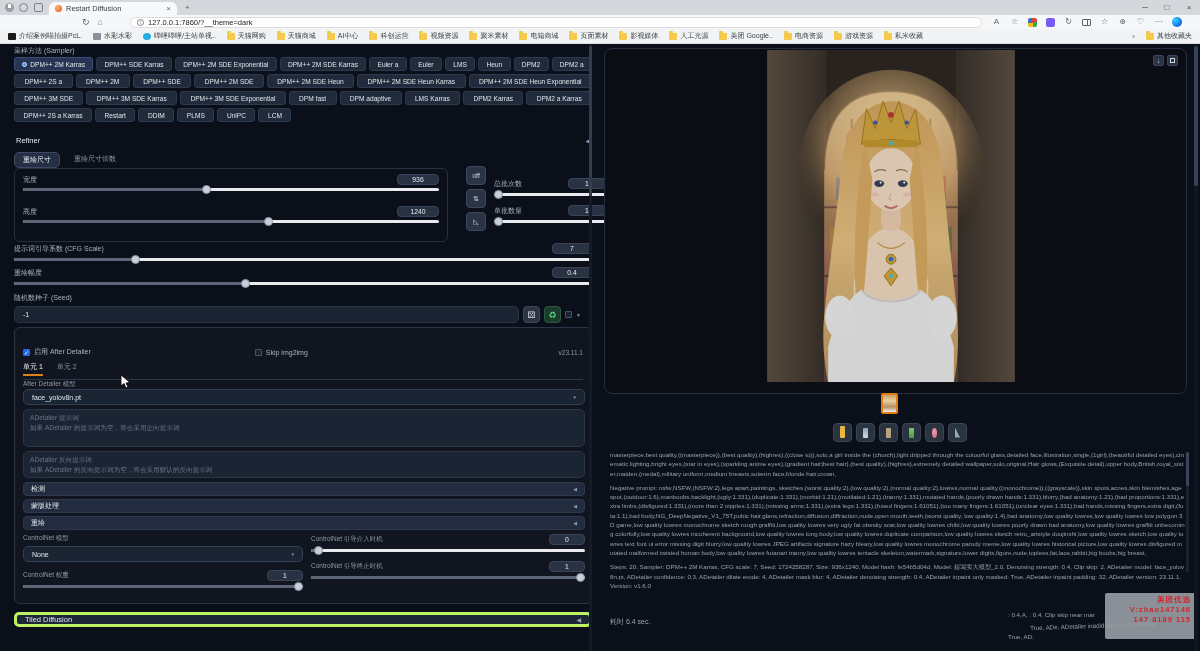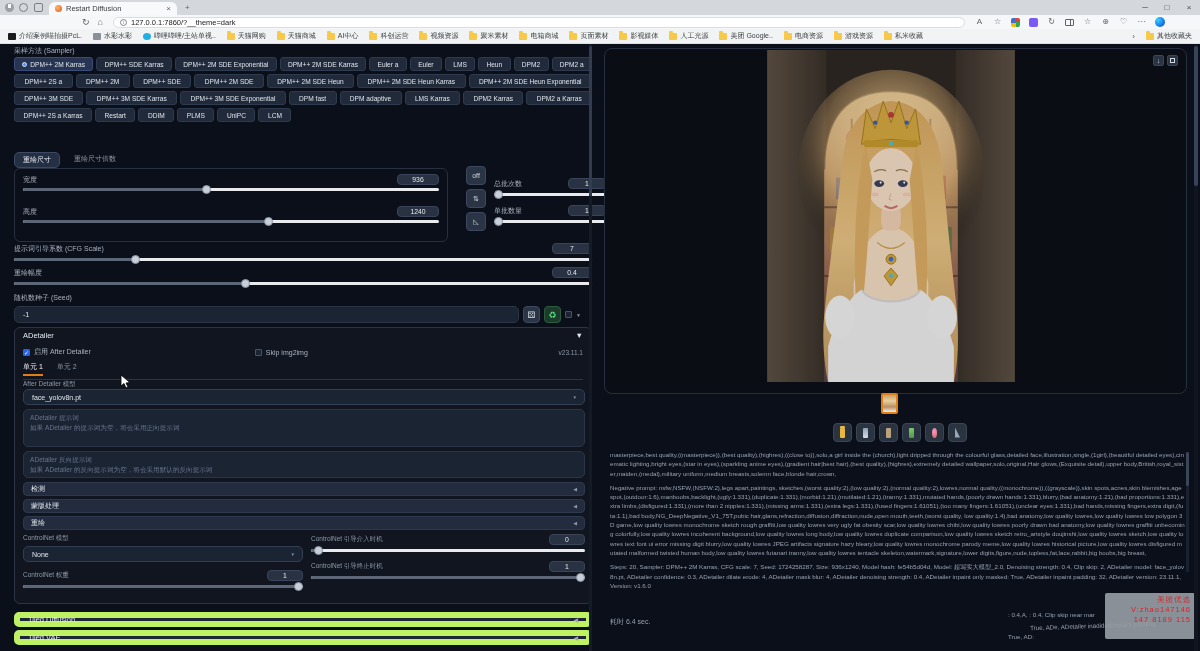--- a/index.html
+++ b/index.html
@@ -13,21 +13,21 @@
   .tsico.round{border-radius:50%}
   .tab{height:13px;margin-top:2px;background:#f8f9fa;border-radius:6px 6px 0 0;display:flex;align-items:center;gap:4px;padding:0 6px;width:128px}
   .favicon{width:7px;height:7px;border-radius:50%;background:radial-gradient(circle at 35% 35%,#ffb46a,#e2571b)}
   .tabtitle{font-size:7.5px;color:#3c4043;white-space:nowrap;overflow:hidden;flex:1}
   .tabclose,.newtab{font-size:8px;color:#5f6368;line-height:1}
   .newtab{margin-left:8px}
   .winctl{margin-left:auto;display:flex;height:100%}
   .winctl span{width:22px;display:flex;align-items:center;justify-content:center;font-size:8px;color:#444}
   .navrow{position:absolute;left:0;top:15px;right:0;height:14px;background:#f6f7f8;display:flex;align-items:center}
   .navico{font-size:9px;color:#5f6368;margin:0 4px}
-  .urlpill{height:11px;background:#fff;border:1px solid #dadce0;border-radius:6px;flex:0 0 852px;margin-left:6px;display:flex;align-items:center;gap:4px;padding:0 6px}
+  .urlpill{height:11px;background:#fff;border:1px solid #dadce0;border-radius:6px;flex:0 0 852px;margin-left:23px;display:flex;align-items:center;gap:4px;padding:0 6px}
   .infoico{width:7px;height:7px;border-radius:50%;border:1px solid #80868b;color:#80868b;font-size:5px;display:flex;align-items:center;justify-content:center}
   .url{font-size:7.5px;color:#202124}
   .tbrow{display:flex;align-items:center;gap:9px;margin-left:10px}
   .tbi{font-size:8px;color:#5f6368;line-height:1;display:flex;align-items:center;justify-content:center;min-width:9px}
   .tb-ext{width:9px;height:9px;border-radius:2px;background:conic-gradient(#e04438 0 25%,#2fa84f 0 50%,#fbbc05 0 75%,#3b6fd4 0)}
   .tb-purple{width:9px;height:9px;border-radius:2px;background:#7a5af5}
   .tb-split{width:9px;height:7px;border:1px solid #5f6368;border-radius:1px;position:relative}
   .tb-split::before{content:"";position:absolute;left:4px;top:0;bottom:0;width:1px;background:#5f6368}
   .tb-edge{width:10px;height:10px;border-radius:50%;background:radial-gradient(circle at 30% 30%,#35d4ff,#1b7ff0 55%,#0a3f9e)}
   .bookmarks{position:absolute;left:0;top:29px;right:0;height:15px;background:#f1f3f4;border-bottom:1px solid #dcdfe3;display:flex;align-items:center;gap:11px;padding:0 8px;overflow:hidden}
@@ -37,21 +37,21 @@
   .bi-folder{background:#f6c94a;border-radius:1px}
   .bi-folder::before{content:"";position:absolute;top:-2px;left:0;width:4px;height:2px;background:#f6c94a;border-radius:1px 1px 0 0}
   .bi-app{background:#1b1b1b;border-radius:1px}
   .bi-tool{background:#8a9097;border-radius:1px}
   .bi-bili{background:#23ade5;border-radius:50%}
   .bm-more{margin-left:auto;font-size:8px;color:#5f6368}
   
   .app{position:absolute;left:0;top:44px;width:1200px;height:607px;background:#0b0f19;color:#d5dae2}
   .lbl{font-size:7px;color:#aab2c0}
   .small{font-size:6.5px;color:#8e98a8}
-  .acc{position:absolute;display:flex;justify-content:space-between;align-items:center;background:#1d2636;border:6px solid #bef264;border-radius:5px;padding:0 8px;height:15px;font-size:7.5px;color:#e3e8ef}
+  .acc{position:absolute;display:flex;justify-content:space-between;align-items:center;background:#1d2636;border:3px solid #bef264;border-radius:5px;padding:0 8px;height:15px;font-size:7.5px;color:#e3e8ef}
   .acc .caret{color:#9aa3b2;font-size:6px}
   .sampler-label{position:absolute;left:14px;top:2px}
   .sgrid{position:absolute;left:14px;top:13px;width:578px;display:flex;flex-direction:column;gap:3px}
   .srow{display:flex;gap:3px}
   .srow.last{width:48%}
   .srep{display:contents}
   .samp{background:#202a3a;border:1px solid #2e3a4e;border-radius:3px;color:#dfe5ec;font-size:6.6px;height:14px;padding:0 6px;display:flex;align-items:center;justify-content:center;gap:3px;flex:1 1 auto;white-space:nowrap}
   .samp.selected{background:#273553;border-color:#3a4c77}
   .rdot{width:5px;height:5px;border-radius:50%;background:#4f8ef7;border:1px solid #cfe0ff;flex:none}
   
@@ -105,21 +105,21 @@
   .ai.ai-save{background:linear-gradient(#8fa0b4,#d7dde6);border-radius:1px}
   .ai.ai-zip{background:#b9a27c;border-radius:1px}
   .ai.ai-img{background:linear-gradient(#7ec96b,#4c9c44);border-radius:1px}
   .ai.ai-palette{background:radial-gradient(circle at 35% 35%,#f49ac1,#d06666);border-radius:50%}
   .ai.ai-ruler{background:#9aa7b8;clip-path:polygon(0 100%,100% 100%,0 0)}
   .info{position:absolute;left:610px;top:406px;width:575px;height:162px;overflow:hidden}
   .para{color:#98a1b0;font-size:6.2px;line-height:9.3px;margin:0 0 5px;word-break:break-all}
   .time{position:absolute;left:610px;top:573px;font-size:7px;color:#98a1b0}
   .stray{position:absolute;font-size:6.2px;color:#98a1b0;white-space:nowrap}
   .wmark{position:absolute;left:1105px;top:549px;width:90px;height:46px;background:rgba(150,155,162,.92);border-radius:2px;padding:2px 4px;text-align:right}
-  .wline{font-size:7.5px;font-weight:normal;color:#d9232b;line-height:10px;letter-spacing:1px;white-space:nowrap}
+  .wline{font-size:7.5px;font-weight:bold;color:#d9232b;line-height:10px;letter-spacing:1px;white-space:nowrap}
   .scroll-r{position:absolute;left:1194px;top:0;width:4px;height:607px;background:#10151f}
   .scroll-r .th{position:absolute;left:0;top:2px;width:4px;height:140px;background:#36435a;border-radius:2px}
   .scroll-l{position:absolute;left:589px;top:0;width:3px;height:607px;background:#141b26}
   .scroll-l .th{position:absolute;left:0;top:2px;width:3px;height:150px;background:#323d50;border-radius:2px}
   .scroll-info{position:absolute;left:1186px;top:408px;width:3px;height:120px;background:#1a2230}
   .scroll-info .th{position:absolute;left:0;top:0;width:3px;height:34px;background:#3a4658;border-radius:2px}
   .cursor{position:absolute;left:120px;top:330px;pointer-events:none}
 </style>
 </head>
 <body>
@@ -256,20 +256,24 @@
     <div class="srow last">
         <button class="samp">DPM++ 2S a Karras</button>
         <button class="samp">Restart</button>
         <button class="samp">DDIM</button>
         <button class="samp">PLMS</button>
         <button class="samp">UniPC</button>
         <button class="samp">LCM</button>
       </div>
   </div>
 
+  <div class="acc" style="left:14px;top:89px;width:578px;background:transparent;border:none;padding:0 2px">
+    <span>Refiner</span>
+    <span class="caret">◀</span>
+  </div>
 
   <div class="resize">
     <div style="display:flex;gap:6px">
       <span class="tabbtn active">重绘尺寸</span>
       <span class="tabbtn idle">重绘尺寸倍数</span>
     </div>
     <div class="card">
       <div style="position:absolute;left:8px;right:8px;top:5px">
         <div class="sl-head">
           <span class="lbl">宽度</span>
@@ -343,24 +347,20 @@
     <div class="seedrow" style="margin-top:3px">
       <div class="inp">-1</div>
       <button class="sq">⚄</button>
       <button class="sq green">♻</button>
       <span class="chk"></span>
       <span class="dcaret">▼</span>
     </div>
   </div>
 
   <div class="adet">
-    <div class="hdr">
-      <span>ADetailer</span>
-      <span class="caret">▼</span>
-    </div>
     <div class="adrow">
       <span class="chk on">✓</span>
       <span class="lbl">启用 After Detailer</span>
       <span class="chk" style="margin-left:160px"></span>
       <span class="lbl">Skip img2img</span>
       <span class="small" style="margin-left:auto">v23.11.1</span>
     </div>
     <div class="adtabs">
       <span class="adtab active">单元 1</span>
       <span class="adtab idle">单元 2</span>
@@ -420,24 +420,20 @@
       </div>
       <div class="track" style="margin-top:4px">
         <span class="fill" style="width:99%"></span>
           <span class="knob" style="left:calc(99% - 6px)"></span>
       </div>
     </div>
   </div>
 
   <div class="acc" style="left:14px;top:568px;width:578px">
     <span>Tiled Diffusion</span>
-    <span class="caret">◀</span>
-  </div>
-  <div class="acc" style="left:14px;top:586px;width:578px">
-    <span>Tiled VAE</span>
     <span class="caret">◀</span>
   </div>
 
   <div class="scroll-l">
       <span class="th"></span>
     </div>
 
   <div class="gallery">
     <div class="gbtns">
       <span class="gbtn">↓</span>

